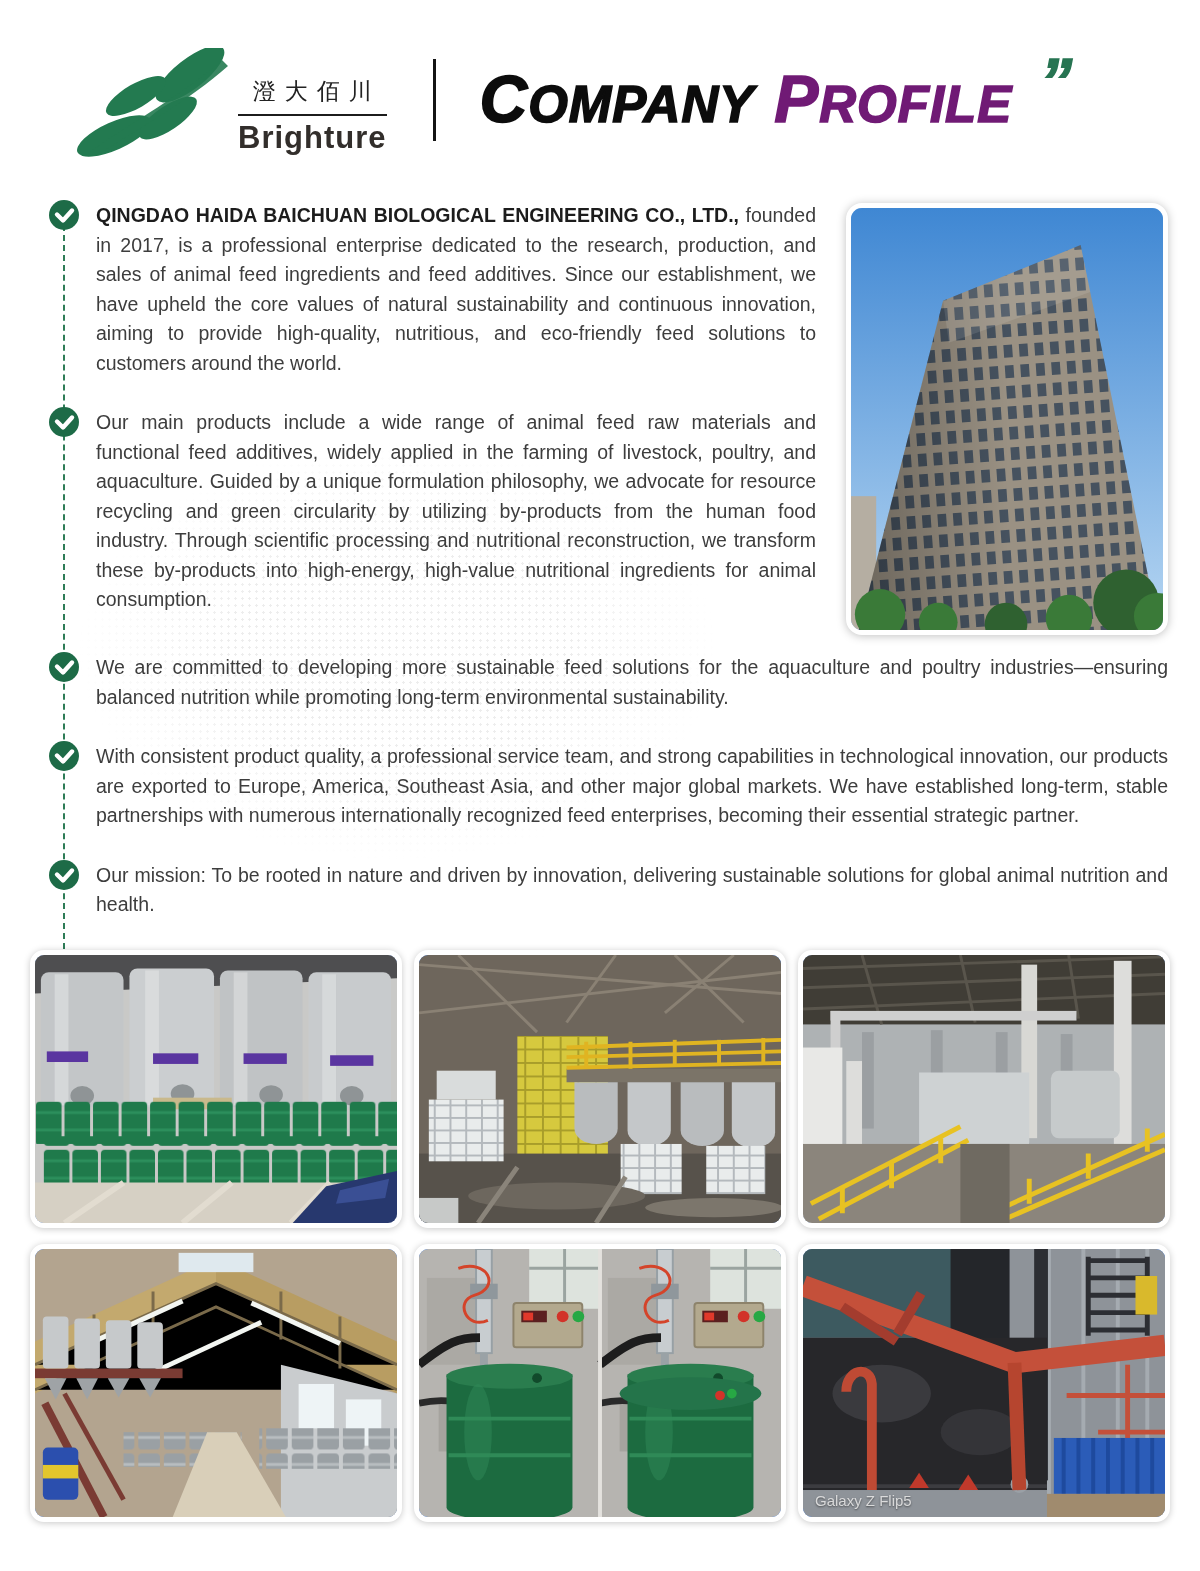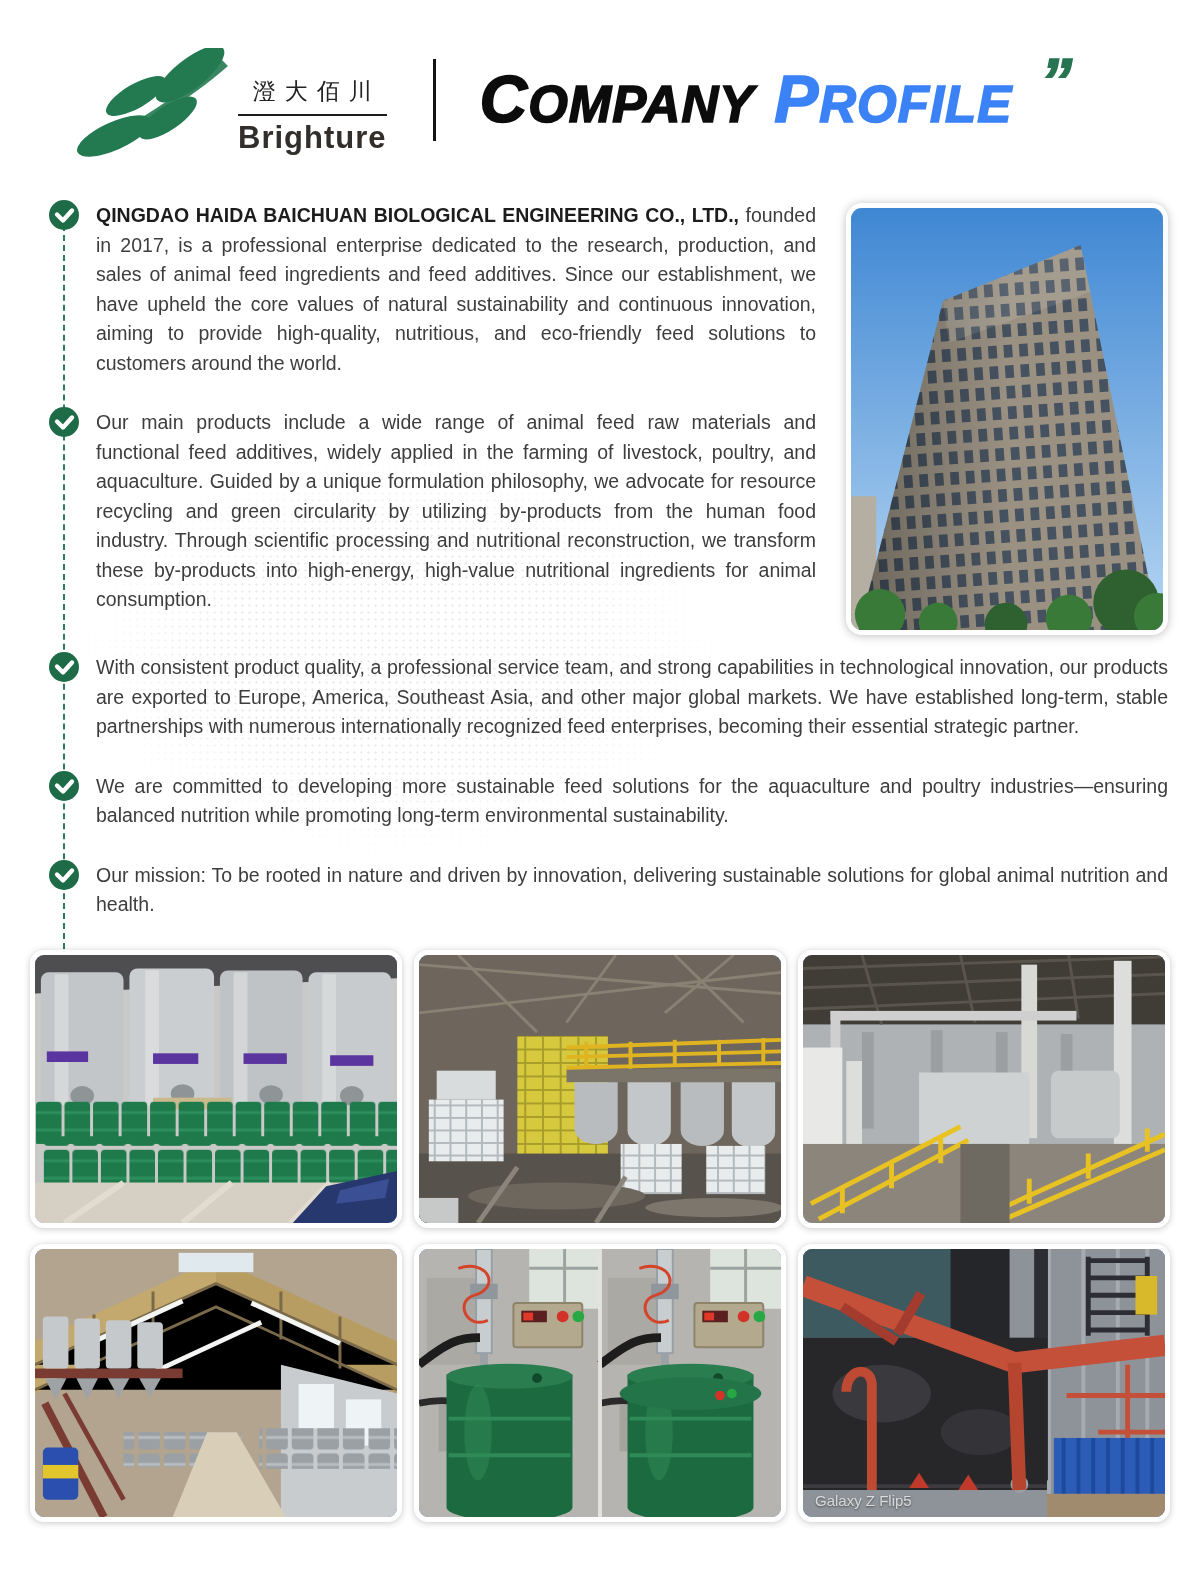--- a/index.html
+++ b/index.html
@@ -16,21 +16,21 @@
   .logo-text { display:flex; flex-direction:column; align-items:center; margin-left:-6px; margin-bottom:4px; }
   .logo-cn { font-size:23px; letter-spacing:9px; color:#222; white-space:nowrap; padding-left:9px; }
   .logo-rule { width:100%; height:2px; background:#1c1c1c; margin:7px 0 4px; }
   .logo-en { font-size:31px; font-weight:bold; color:#322e2b; letter-spacing:1px; }
   .hdr-divider { width:3px; height:82px; background:#141414; margin:0 44px 8px 46px; }
   .title { font-style:italic; font-weight:bold; white-space:nowrap; margin-bottom:10px; }
   .t-word { display:inline-block; font-size:51px; letter-spacing:1px;
             -webkit-text-stroke:1.6px currentColor; }
   .t-word::first-letter { font-size:66px; }
   .t-company { color:#0c0c0c; margin-right:20px; }
-  .t-profile { color:#3b82f6; }
+  .t-profile { color:#701a75; }
   .t-quote { display:inline-block; color:#277452; font-size:64px; font-weight:bold;
              margin-left:28px; transform:translateY(-18px); letter-spacing:-3px;
              -webkit-text-stroke:1.5px currentColor; }
 
   
   .intro { position:relative; margin:23px 32px 0 48px; }
   .rail { position:absolute; left:15px; top:24px; height:724px;
           border-left:2px dashed #2e7c57; z-index:0; }
   .globe-watermark { position:absolute; left:30px; top:240px; width:640px; height:420px;
           background-image:radial-gradient(circle,#c7c7c7 1.1px, transparent 1.1px);
@@ -136,29 +136,29 @@
       </svg>
       <div class="para-text">Our main products include a wide range of animal feed raw materials and functional feed additives, widely applied in the farming of livestock, poultry, and aquaculture. Guided by a unique formulation philosophy, we advocate for resource recycling and green circularity by utilizing by-products from the human food industry. Through scientific processing and nutritional reconstruction, we transform these by-products into high-energy, high-value nutritional ingredients for animal consumption.</div>
     </div>
   </div>
 
   <div class="para">
     <svg class="bullet" viewBox="0 0 32 32">
       <circle cx="16" cy="16" r="15" fill="#1d6b47"></circle>
       <path d="M9 15.5 L15 21.5 L24 11.5" fill="none" stroke="#fff" stroke-width="4.4" stroke-linecap="round" stroke-linejoin="round"></path>
     </svg>
-    <div class="para-text">With consistent product quality, a professional service team, and strong capabilities in technological innovation, our products are exported to Europe, America, Southeast Asia, and other major global markets. We have established long-term, stable partnerships with numerous internationally recognized feed enterprises, becoming their essential strategic partner.</div>
+    <div class="para-text">We are committed to developing more sustainable feed solutions for the aquaculture and poultry industries—ensuring balanced nutrition while promoting long-term environmental sustainability.</div>
   </div>
 
   <div class="para">
     <svg class="bullet" viewBox="0 0 32 32">
       <circle cx="16" cy="16" r="15" fill="#1d6b47"></circle>
       <path d="M9 15.5 L15 21.5 L24 11.5" fill="none" stroke="#fff" stroke-width="4.4" stroke-linecap="round" stroke-linejoin="round"></path>
     </svg>
-    <div class="para-text">We are committed to developing more sustainable feed solutions for the aquaculture and poultry industries—ensuring balanced nutrition while promoting long-term environmental sustainability.</div>
+    <div class="para-text">With consistent product quality, a professional service team, and strong capabilities in technological innovation, our products are exported to Europe, America, Southeast Asia, and other major global markets. We have established long-term, stable partnerships with numerous internationally recognized feed enterprises, becoming their essential strategic partner.</div>
   </div>
 
   <div class="para">
     <svg class="bullet" viewBox="0 0 32 32">
       <circle cx="16" cy="16" r="15" fill="#1d6b47"></circle>
       <path d="M9 15.5 L15 21.5 L24 11.5" fill="none" stroke="#fff" stroke-width="4.4" stroke-linecap="round" stroke-linejoin="round"></path>
     </svg>
     <div class="para-text">Our mission: To be rooted in nature and driven by innovation, delivering sustainable solutions for global animal nutrition and health.</div>
   </div>
 </div>

